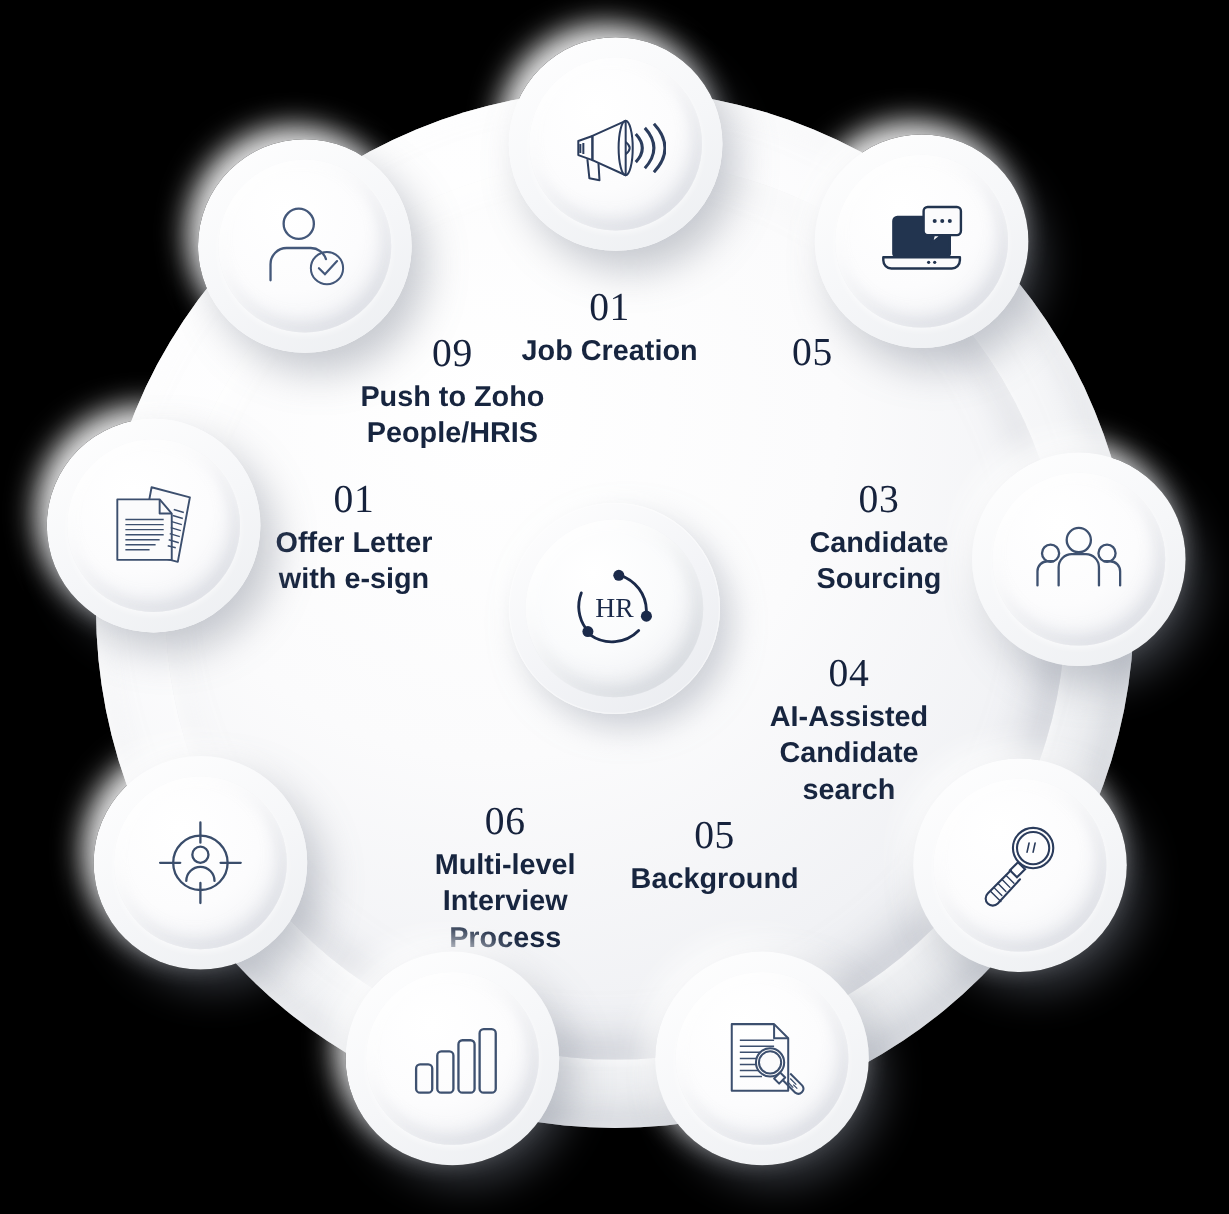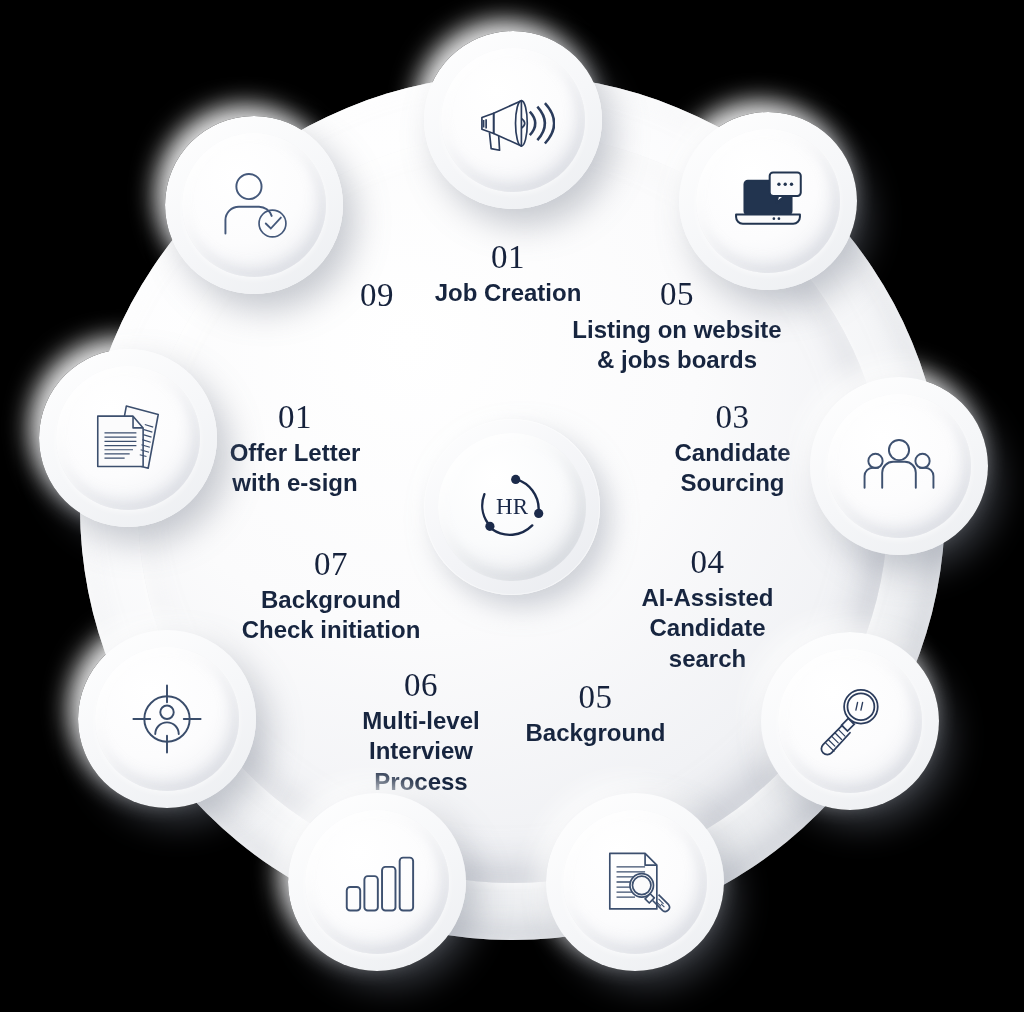--- a/index.html
+++ b/index.html
@@ -102,22 +102,20 @@
       </svg>
     </div>
   </div>
 
   <div class="step" style="left:403px;top:240px;width:210px;">
     <div class="num">01</div>
     <div class="cap">Job Creation</div>
   </div>
   <div class="step" style="left:567px;top:277px;width:220px;">
     <div class="num">05</div>
-    <div class="cap">Listing on website
-&amp; jobs boards</div>
   </div>
   <div class="step" style="left:645px;top:400px;width:175px;">
     <div class="num">03</div>
     <div class="cap">Candidate
 Sourcing</div>
   </div>
   <div class="step" style="left:620px;top:545px;width:175px;">
     <div class="num">04</div>
     <div class="cap">AI-Assisted
 Candidate
@@ -125,32 +123,29 @@
   </div>
   <div class="step" style="left:508px;top:680px;width:175px;">
     <div class="num">05</div>
     <div class="cap">Background</div>
   </div>
   <div class="step" style="left:325px;top:668px;width:192px;">
     <div class="num">06</div>
     <div class="cap">Multi-level
 Interview Process</div>
   </div>
-  <div class="step" style="left:236px;top:547px;width:190px;">
-    <div class="num">07</div>
-    <div class="cap">Background
-Check initiation</div>
-  </div>
   <div class="step" style="left:205px;top:400px;width:180px;">
     <div class="num">01</div>
     <div class="cap">Offer Letter
 with e-sign</div>
   </div>
   <div class="step" style="left:284px;top:278px;width:186px;">
     <div class="num">09</div>
+    <div class="cap">Push to Zoho
+People/HRIS</div>
   </div>
 
   <div class="node" style="left:424px;top:31px;">
     <div class="ring-outer"></div>
     <svg class="accent" viewBox="0 0 100 100">
       <path d="M6 50 A44 44 0 0 1 94 50" fill="none" stroke="#f07d28" stroke-width="1.7" stroke-linecap="round" transform="rotate(-40 50 50)"></path>
     </svg>
     <div class="ring-inner">
       <svg class="glyph" viewBox="0 0 100 100">
         <g fill="none" stroke="#2b3c5c" stroke-width="2" stroke-linejoin="round">

